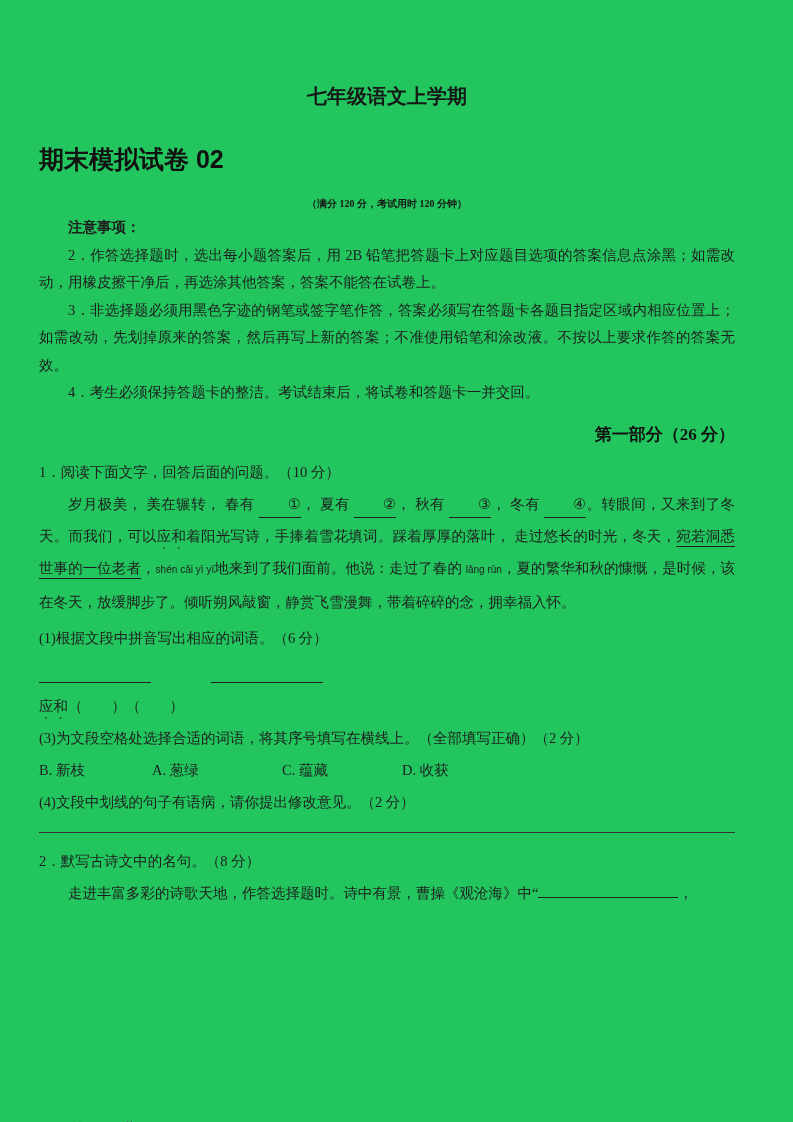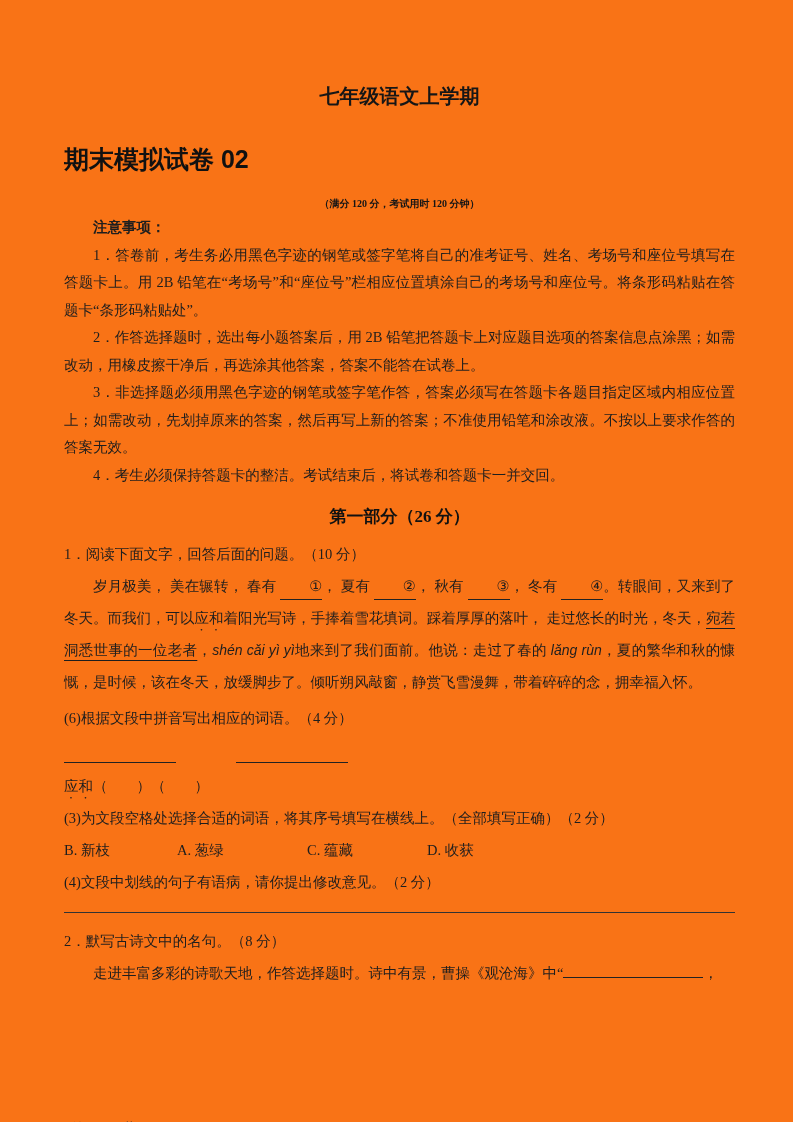--- a/index.html
+++ b/index.html
@@ -1,21 +1,21 @@
 <!DOCTYPE html>
 <html><head>
 <meta charset="utf-8">
 <style>
   html,body{margin:0;padding:0;background:#ffffff;}
   .page{
     position:relative;
     width:793px;height:1122px;
     box-sizing:border-box;
-    padding:84px 58px 0 64px;
-    background:#f97316;
+    padding:84px 58px 0 39px;
+    background:#22c55e;
     color:#1e1e1e;
     font-family:"Liberation Serif","DejaVu Serif",serif;
     font-size:14.5px;
     overflow:hidden;
   }
   .course-title{
     margin:0;text-align:center;
     font-family:"Liberation Sans","DejaVu Sans",sans-serif;
     font-size:20px;font-weight:700;line-height:24px;color:#161616;
   }
@@ -29,28 +29,28 @@
     font-size:10px;font-weight:700;line-height:20px;color:#161616;
   }
   .notice{}
   .notice-heading{
     font-weight:700;text-indent:2em;line-height:27.5px;
   }
   .notice p{
     margin:0;text-indent:2em;text-align:justify;line-height:27.5px;
   }
   .part-heading{
-    margin:14px 0 0;text-align:center;
+    margin:14px 0 0;text-align:right;
     font-size:17px;font-weight:700;line-height:27px;color:#111;
   }
   .qa p{margin:0;line-height:32px;}
   .q1-stem{margin-top:8px !important;}
   .passage{text-indent:2em;text-align:justify;}
   .sub-stem{margin-top:4px !important;}
-  .seg-pinyin{font-family:"Liberation Sans","DejaVu Sans",sans-serif;font-size:14px;font-style:italic;}
+  .seg-pinyin{font-family:"Liberation Sans","DejaVu Sans",sans-serif;font-size:10px;}
   .seg-underline{text-decoration:underline;text-underline-offset:5px;text-decoration-thickness:1px;margin-top:8px;}
   .seg-dots{
     -webkit-text-emphasis-style:dot;
     -webkit-text-emphasis-position:under;
     text-emphasis-style:dot;
     text-emphasis-position:under right;
   }
   .seg-blank-circle{
     display:inline-block;min-width:38px;text-align:center;
     border-bottom:1.3px solid #222;line-height:26px;
@@ -84,33 +84,32 @@
 <body>
 
 <div class="page">
 
   <h1 class="course-title">七年级语文上学期</h1>
   <h2 class="paper-title">期末模拟试卷 02</h2>
   <div class="paper-subtitle">（满分 120 分，考试用时 120 分钟）</div>
 
   <div class="notice">
     <div class="notice-heading">注意事项：</div>
-    <p>1．答卷前，考生务必用黑色字迹的钢笔或签字笔将自己的准考证号、姓名、考场号和座位号填写在答题卡上。用 2B 铅笔在“考场号”和“座位号”栏相应位置填涂自己的考场号和座位号。将条形码粘贴在答题卡“条形码粘贴处”。</p>
     <p>2．作答选择题时，选出每小题答案后，用 2B 铅笔把答题卡上对应题目选项的答案信息点涂黑；如需改动，用橡皮擦干净后，再选涂其他答案，答案不能答在试卷上。</p>
     <p>3．非选择题必须用黑色字迹的钢笔或签字笔作答，答案必须写在答题卡各题目指定区域内相应位置上；如需改动，先划掉原来的答案，然后再写上新的答案；不准使用铅笔和涂改液。不按以上要求作答的答案无效。</p>
     <p>4．考生必须保持答题卡的整洁。考试结束后，将试卷和答题卡一并交回。</p>
   </div>
 
   <h3 class="part-heading">第一部分（26 分）</h3>
 
   <div class="qa">
     <p class="q1-stem">1．阅读下面文字，回答后面的问题。（10 分）</p>
     <p class="passage"><span class="seg-plain">岁月极美， 美在辗转， 春有 </span><span class="seg-blank-circle">①</span><span class="seg-plain">， 夏有 </span><span class="seg-blank-circle">②</span><span class="seg-plain">， 秋有 </span><span class="seg-blank-circle">③</span><span class="seg-plain">， 冬有 </span><span class="seg-blank-circle">④</span><span class="seg-plain">。转眼间，又来到了冬天。而我们，可以</span><span class="seg-dots">应和</span><span class="seg-plain">着阳光写诗，手捧着雪花填词。踩着厚厚的落叶， 走过悠长的时光，冬天，</span><span class="seg-underline">宛若洞悉世事的一位老者</span><span class="seg-plain">，</span><span class="seg-pinyin">shén cǎi yì yì</span><span class="seg-plain">地来到了我们面前。他说：走过了春的 </span><span class="seg-pinyin">lǎng rùn</span><span class="seg-plain">，夏的繁华和秋的慷慨，是时候，该在冬天，放缓脚步了。倾听朔风敲窗，静赏飞雪漫舞，带着碎碎的念，拥幸福入怀。</span></p>
 
-    <p class="sub-stem">(6)根据文段中拼音写出相应的词语。（4 分）</p>
+    <p class="sub-stem">(1)根据文段中拼音写出相应的词语。（6 分）</p>
     <div class="blank-row">
       <span class="blank"></span>
       <span class="blank"></span>
     </div>
 
     <p><span class="seg-dots">应和</span><span class="seg-plain">（　　）（　　）</span></p>
 
     <p>(3)为文段空格处选择合适的词语，将其序号填写在横线上。（全部填写正确）（2 分）</p>
     <div class="options-row">
       <span>B. 新枝</span>

